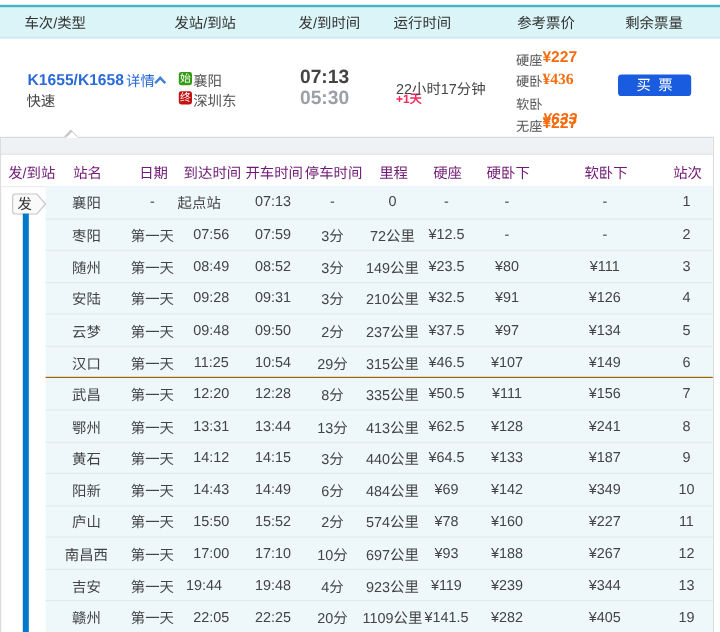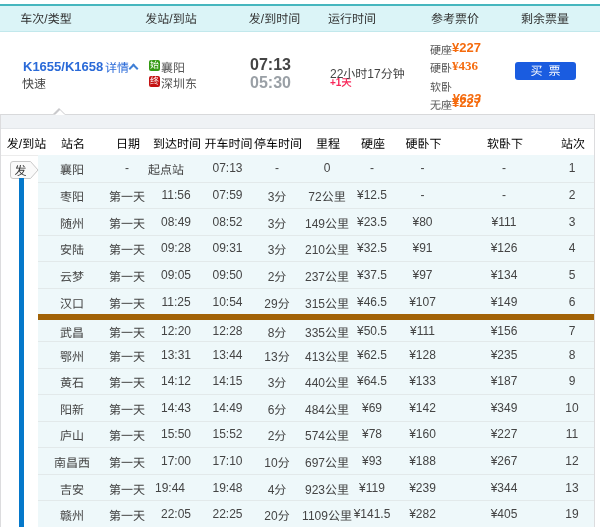--- a/index.html
+++ b/index.html
@@ -22,21 +22,21 @@
 .pl { position:absolute; left:430px; color:#555; font-size:11px; }
 .pv { position:absolute; left:452px; color:#f56b0e; font-weight:bold; font-size:13px; }
 #buy { left:515px; top:61.5px; width:61px; height:18px; background:#1a5ce0; border-radius:3px; color:#fff; text-align:center; line-height:18px; letter-spacing:6px; text-indent:6px; font-size:12px; }
 
 #panel { position:absolute; left:0; top:113.5px; width:594.5px; height:413.5px; border-left:1px solid #dcdcde; border-right:1px solid #dcdcde; border-top:1px solid #d8d9db; }
 #band { position:absolute; left:0; top:0; width:100%; height:14.5px; background:#eff2f5; border-bottom:1px solid #e3e6e9; }
 #notch-o { position:absolute; left:52px; top:-6.5px; width:0; height:0; border-left:6.5px solid transparent; border-right:6.5px solid transparent; border-bottom:6.5px solid #c9c9cc; }
 #notch-i { position:absolute; left:53.5px; top:-5px; width:0; height:0; border-left:5px solid transparent; border-right:5px solid transparent; border-bottom:5.5px solid #fff; }
 
 #thead { position:absolute; left:0; top:15.5px; width:100%; height:25.5px; background:#fff; border-bottom:1px solid #ececec; }
-.hc { position:absolute; top:4px; transform:translateX(-50%); color:#000000; white-space:nowrap; }
+.hc { position:absolute; top:4px; transform:translateX(-50%); color:#701a75; white-space:nowrap; }
 
 .row { position:absolute; left:38px; width:556px; background:#eef8fa; }
 .c { position:absolute; top:50%; transform:translate(-50%,-50%); color:#444; white-space:nowrap; }
 
 #tag { position:absolute; left:10px; top:161px; }
 #bar { position:absolute; left:18.5px; top:178px; width:5px; height:349px; background:#0478ca; }
 </style></head>
 <body>
 <div id="page">
 <div id="topbar"></div>
@@ -97,21 +97,21 @@
       <span class="c" style="left:239.0px">-</span>
       <span class="c" style="left:289.0px">0</span>
       <span class="c" style="left:334.0px">-</span>
       <span class="c" style="left:384.5px">-</span>
       <span class="c" style="left:466.0px">-</span>
       <span class="c" style="left:534.0px">1</span>
     </div>
 <div class="row" style="top:181.6px;height:26.57px;border-top:1px solid #e2e9ea;">
       <span class="c" style="left:34.0px">枣阳</span>
       <span class="c" style="left:89.0px">第一天</span>
-      <span class="c" style="left:138.0px">11:56</span>
+      <span class="c" style="left:138.0px">07:56</span>
       <span class="c" style="left:189.5px">07:59</span>
       <span class="c" style="left:239.0px">3分</span>
       <span class="c" style="left:289.0px">72公里</span>
       <span class="c" style="left:334.0px">¥12.5</span>
       <span class="c" style="left:384.5px">-</span>
       <span class="c" style="left:466.0px">-</span>
       <span class="c" style="left:534.0px">2</span>
     </div>
 <div class="row" style="top:208.1px;height:26.57px;border-top:1px solid #e2e9ea;">
       <span class="c" style="left:34.0px">随州</span>
@@ -133,63 +133,63 @@
       <span class="c" style="left:239.0px">3分</span>
       <span class="c" style="left:289.0px">210公里</span>
       <span class="c" style="left:334.0px">¥32.5</span>
       <span class="c" style="left:384.5px">¥91</span>
       <span class="c" style="left:466.0px">¥126</span>
       <span class="c" style="left:534.0px">4</span>
     </div>
 <div class="row" style="top:261.3px;height:26.57px;border-top:1px solid #e2e9ea;">
       <span class="c" style="left:34.0px">云梦</span>
       <span class="c" style="left:89.0px">第一天</span>
-      <span class="c" style="left:138.0px">09:05</span>
+      <span class="c" style="left:138.0px">09:48</span>
       <span class="c" style="left:189.5px">09:50</span>
       <span class="c" style="left:239.0px">2分</span>
       <span class="c" style="left:289.0px">237公里</span>
       <span class="c" style="left:334.0px">¥37.5</span>
       <span class="c" style="left:384.5px">¥97</span>
       <span class="c" style="left:466.0px">¥134</span>
       <span class="c" style="left:534.0px">5</span>
     </div>
 <div class="row" style="top:287.9px;height:26.57px;border-top:1px solid #e2e9ea;">
       <span class="c" style="left:34.0px">汉口</span>
       <span class="c" style="left:89.0px">第一天</span>
       <span class="c" style="left:138.0px">11:25</span>
       <span class="c" style="left:189.5px">10:54</span>
       <span class="c" style="left:239.0px">29分</span>
       <span class="c" style="left:289.0px">315公里</span>
       <span class="c" style="left:334.0px">¥46.5</span>
       <span class="c" style="left:384.5px">¥107</span>
       <span class="c" style="left:466.0px">¥149</span>
       <span class="c" style="left:534.0px">6</span>
     </div>
-<div class="row" style="top:314.4px;height:26.57px;border-top:6px solid #a16207;">
+<div class="row" style="top:314.4px;height:26.57px;border-top:1px solid #a16207;">
       <span class="c" style="left:34.0px">武昌</span>
       <span class="c" style="left:89.0px">第一天</span>
       <span class="c" style="left:138.0px">12:20</span>
       <span class="c" style="left:189.5px">12:28</span>
       <span class="c" style="left:239.0px">8分</span>
       <span class="c" style="left:289.0px">335公里</span>
       <span class="c" style="left:334.0px">¥50.5</span>
       <span class="c" style="left:384.5px">¥111</span>
       <span class="c" style="left:466.0px">¥156</span>
       <span class="c" style="left:534.0px">7</span>
     </div>
 <div class="row" style="top:341.0px;height:26.57px;border-top:1px solid #e2e9ea;">
       <span class="c" style="left:34.0px">鄂州</span>
       <span class="c" style="left:89.0px">第一天</span>
       <span class="c" style="left:138.0px">13:31</span>
       <span class="c" style="left:189.5px">13:44</span>
       <span class="c" style="left:239.0px">13分</span>
       <span class="c" style="left:289.0px">413公里</span>
       <span class="c" style="left:334.0px">¥62.5</span>
       <span class="c" style="left:384.5px">¥128</span>
-      <span class="c" style="left:466.0px">¥235</span>
+      <span class="c" style="left:466.0px">¥241</span>
       <span class="c" style="left:534.0px">8</span>
     </div>
 <div class="row" style="top:367.6px;height:26.57px;border-top:1px solid #e2e9ea;">
       <span class="c" style="left:34.0px">黄石</span>
       <span class="c" style="left:89.0px">第一天</span>
       <span class="c" style="left:138.0px">14:12</span>
       <span class="c" style="left:189.5px">14:15</span>
       <span class="c" style="left:239.0px">3分</span>
       <span class="c" style="left:289.0px">440公里</span>
       <span class="c" style="left:334.0px">¥64.5</span>

